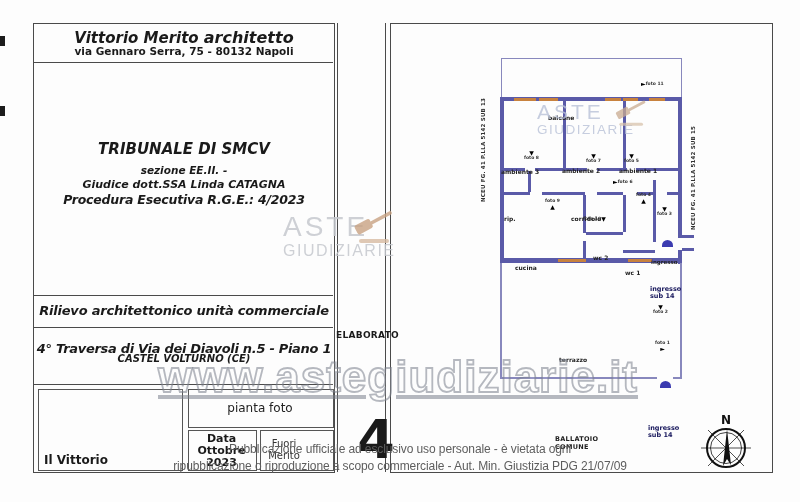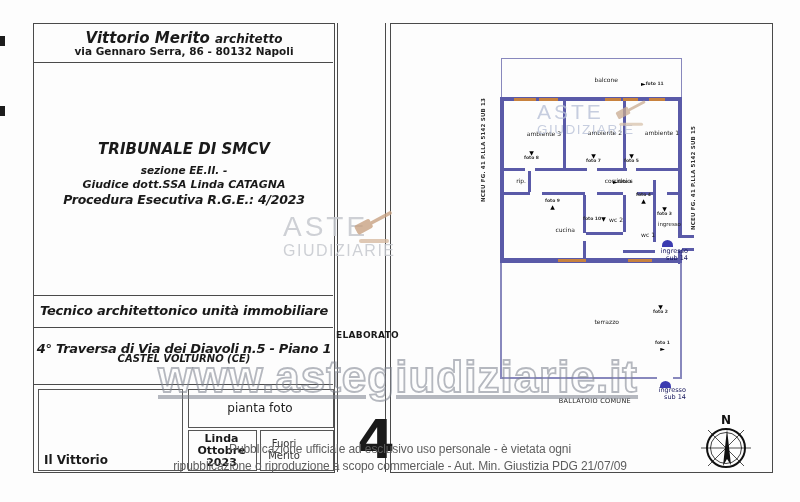--- a/index.html
+++ b/index.html
@@ -12,21 +12,21 @@
   .hline{position:absolute;height:0;border-top:1.5px solid #4a4a4a;}
   .vline{position:absolute;width:0;border-left:1.2px solid #4a4a4a;}
   
   .tb{position:absolute;left:33px;width:302px;text-align:center;}
   .bi{font-style:italic;font-weight:bold;}
   
   .w{position:absolute;background:#5a5aa8;}
   .wt{position:absolute;background:#8888bd;}
   .win{position:absolute;background:#c8823e;}
   .fan{position:absolute;background:#3b3bb0;border-radius:10px 10px 0 0;}
-  .rlab{position:absolute;font-size:6px;font-weight:normal;color:#222;text-align:right;letter-spacing:0;}
+  .rlab{position:absolute;font-size:6px;font-weight:bold;color:#222;text-align:left;letter-spacing:0;margin-top:38px;}
   
   .cam{position:absolute;display:flex;align-items:center;line-height:1;color:#000;}
   .cam .cl{font-size:4.5px;color:#333;font-weight:bold;}
   .cam .ca{font-size:6px;color:#000;}
   .cam.c-down{flex-direction:column;}
   .cam.c-down .ca::before{content:"▼";}
   .cam.c-up{flex-direction:column-reverse;}
   .cam.c-up .ca::before{content:"▲";}
   .cam.c-right .ca::before{content:"►";}
   .cam.c-right{flex-direction:row;}
@@ -63,38 +63,38 @@
   <div class="hline" style="left:33px;top:295px;width:300px;"></div>
   <div class="hline" style="left:33px;top:327px;width:300px;"></div>
   <div class="hline" style="left:33px;top:384px;width:300px;"></div>
   <div class="boxthin" style="left:38px;top:389px;width:143px;height:80px;"></div>
   <div class="boxthin" style="left:188px;top:389px;width:144px;height:37px;"></div>
   <div class="boxthin" style="left:188px;top:430px;width:67px;height:39px;"></div>
   <div class="boxthin" style="left:260px;top:430px;width:72px;height:39px;"></div>
 
   <div class="tb" style="top:28px;">
     <span class="bi" style="font-size:15px;">Vittorio Merito</span>
-    <span class="bi" style="font-size:12px;text-align:center;">architetto</span>
-  </div>
-  <div class="tb" style="top:45px;font-size:10.5px;font-weight:bold;">via Gennaro Serra, 86 - 80132 Napoli</div>
+    <span class="bi" style="font-size:16px;text-align:center;">architetto</span>
+  </div>
+  <div class="tb" style="top:45px;font-size:10.5px;font-weight:bold;">via Gennaro Serra, 75 - 80132 Napoli</div>
 
   <div class="tb bi" style="top:140px;font-size:15px;">TRIBUNALE DI SMCV</div>
   <div class="tb bi" style="top:178px;font-size:11px;">Giudice dott.SSA Linda CATAGNA</div>
   <div class="tb bi" style="top:164px;font-size:10.5px;">sezione EE.II. -</div>
   <div class="tb bi" style="top:192px;font-size:12.5px;letter-spacing:-.2px;">Procedura Esecutiva R.G.E.: 4/2023</div>
 
-  <div class="tb bi" style="top:303px;font-size:13px;letter-spacing:-.2px;">Tecnico architettonico unità immobiliare</div>
+  <div class="tb bi" style="top:303px;font-size:13px;letter-spacing:-.2px;">Rilievo architettonico unità commerciale</div>
 
   <div class="tb bi" style="top:341px;font-size:13px;letter-spacing:-.3px;">4° Traversa di Via dei Diavoli n.5 - Piano 1</div>
   <div class="tb bi" style="top:353px;font-size:10px;font-style:italic;">CASTEL VOLTURNO (CE)</div>
 
   <div class="abs" style="left:44px;top:453px;font-size:12px;font-weight:bold;">Il Vittorio</div>
   <div class="abs" style="left:188px;top:401px;width:144px;text-align:center;font-size:12px;color:#222;">pianta foto</div>
   <div class="abs" style="left:188px;top:433px;width:67px;text-align:center;font-size:11px;font-weight:bold;line-height:12px;">
-    <div>Linda</div>
+    <div>Data</div>
     <div>Ottobre</div>
     <div>2023</div>
   </div>
   <div class="abs" style="left:260px;top:438px;width:48px;text-align:center;font-size:10px;color:#333;line-height:12px;">
     <div>Fuori</div>
     <div>Merito</div>
   </div>
 
   <div class="abs" style="left:336px;top:330px;width:52px;text-align:center;font-size:9px;font-weight:bold;letter-spacing:.3px;">ELABORATO</div>
 

